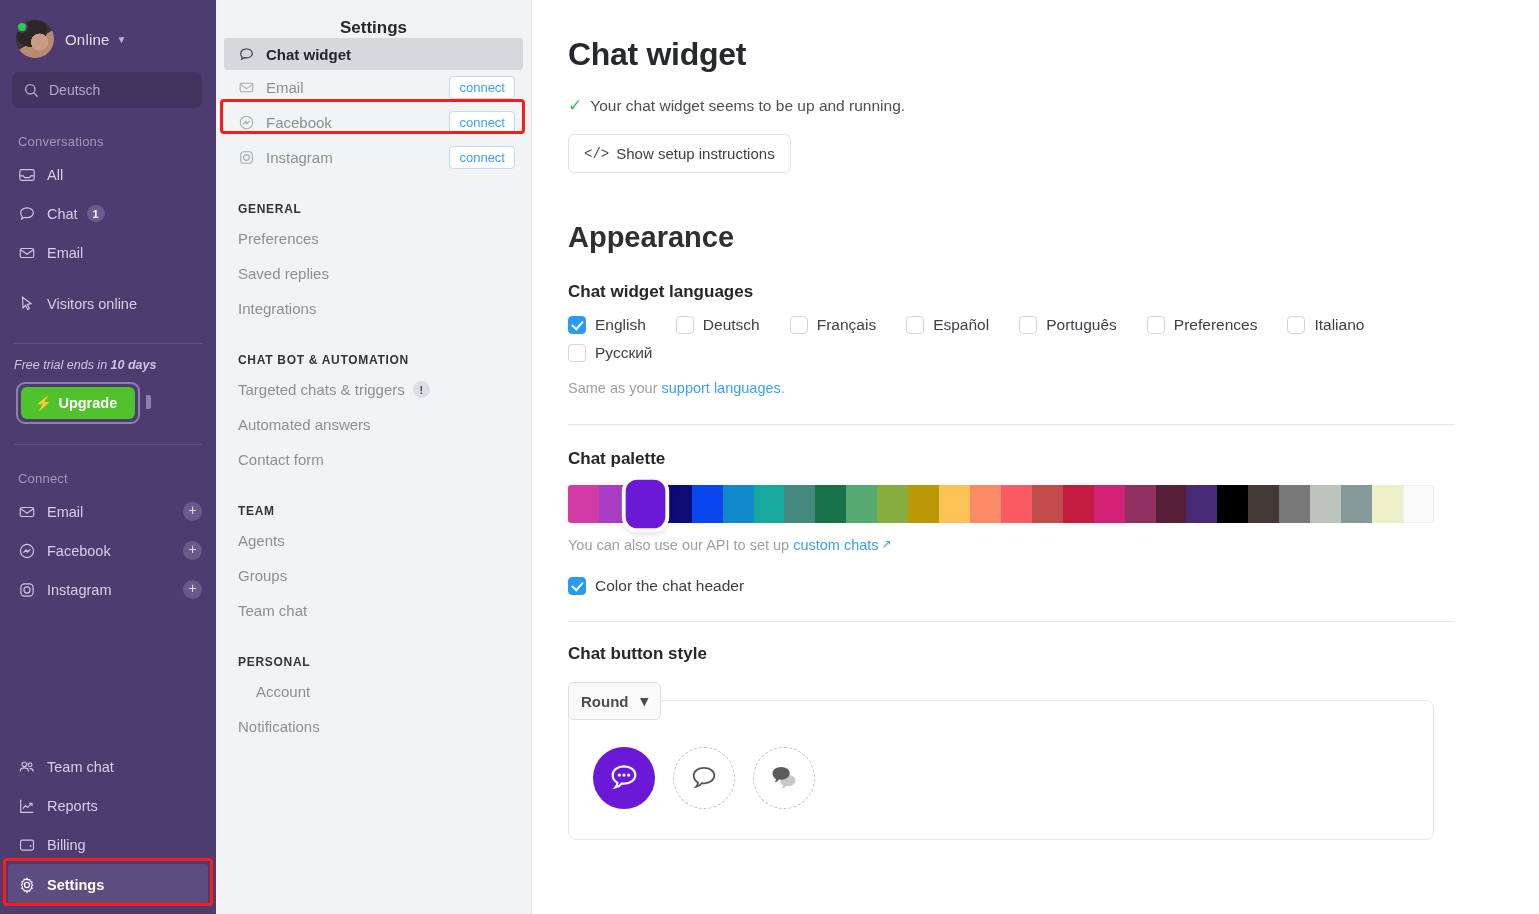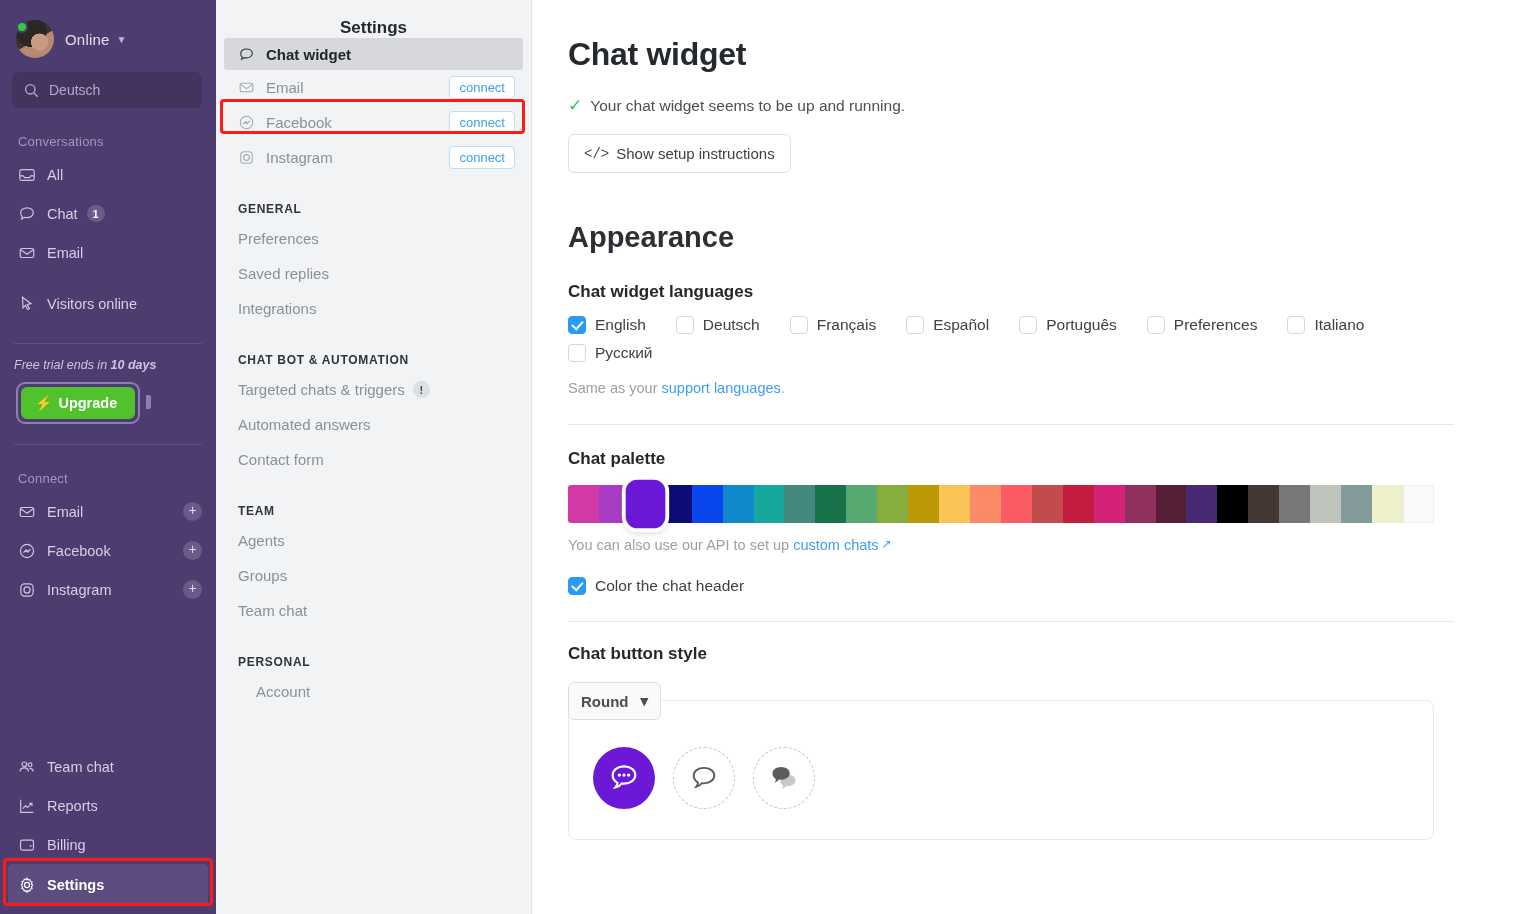--- a/index.html
+++ b/index.html
@@ -419,20 +419,23 @@
     <div class="set-item">
       <span class="slbl" style="margin-left:0">Groups</span>
     </div>
     <div class="set-item">
       <span class="slbl" style="margin-left:0">Team chat</span>
     </div>
 
     <div class="set-group-title">PERSONAL</div>
     <div class="set-item">
       <span class="slbl" style="margin-left:18px">Account</span>
+    </div>
+    <div class="set-item">
+      <span class="slbl" style="margin-left:0">Notifications</span>
     </div>
 
     <div class="hl-red" style="left:4px; top:99px; width:305px; height:35px;"></div>
   </div>
 
   <div class="main">
     <div class="main-inner" style="padding-left:36px; padding-right:60px;">
 
       <h1 class="page-title">Chat widget</h1>
 

